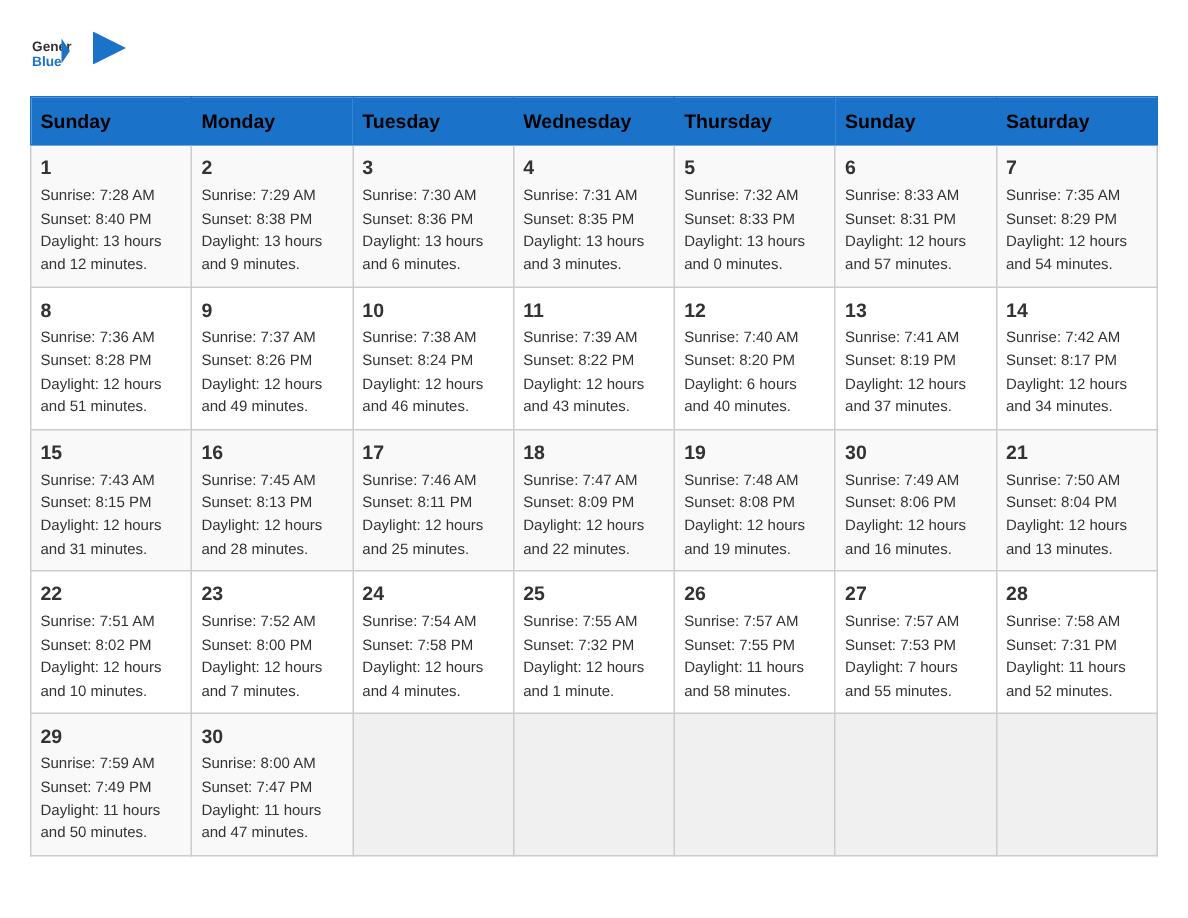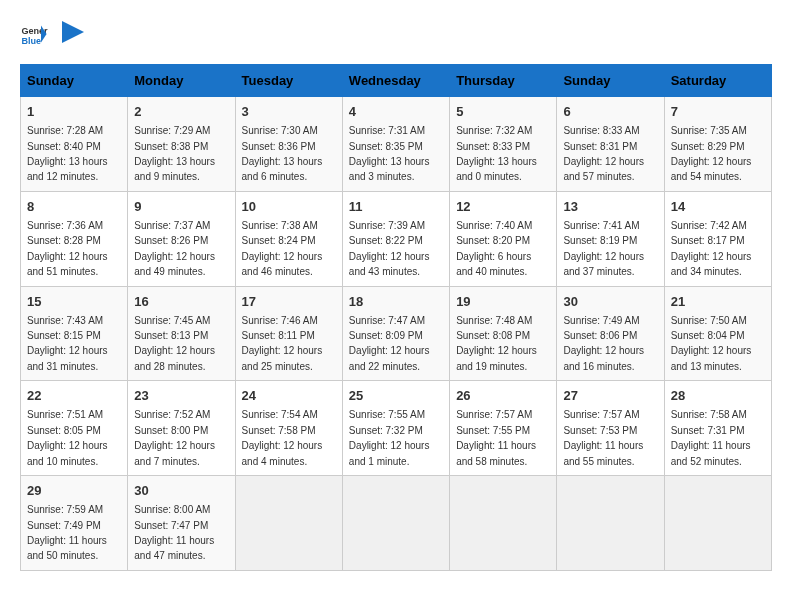--- a/index.html
+++ b/index.html
@@ -255,21 +255,21 @@
         <span class="day-num">21</span>
         <span class="day-info">Sunrise: 7:50 AM</span><br>
         <span class="day-info">Sunset: 8:04 PM</span><br>
         <span class="day-info">Daylight: 12 hours and 13 minutes.</span>
       </td>
       </tr>
       <tr>
         <td>
         <span class="day-num">22</span>
         <span class="day-info">Sunrise: 7:51 AM</span><br>
-        <span class="day-info">Sunset: 8:05 PM</span><br>
+        <span class="day-info">Sunset: 8:02 PM</span><br>
         <span class="day-info">Daylight: 12 hours and 10 minutes.</span>
       </td>
         <td>
         <span class="day-num">23</span>
         <span class="day-info">Sunrise: 7:52 AM</span><br>
         <span class="day-info">Sunset: 8:00 PM</span><br>
         <span class="day-info">Daylight: 12 hours and 7 minutes.</span>
       </td>
         <td>
         <span class="day-num">24</span>
@@ -286,21 +286,21 @@
         <td>
         <span class="day-num">26</span>
         <span class="day-info">Sunrise: 7:57 AM</span><br>
         <span class="day-info">Sunset: 7:55 PM</span><br>
         <span class="day-info">Daylight: 11 hours and 58 minutes.</span>
       </td>
         <td>
         <span class="day-num">27</span>
         <span class="day-info">Sunrise: 7:57 AM</span><br>
         <span class="day-info">Sunset: 7:53 PM</span><br>
-        <span class="day-info">Daylight: 11 hours and 55 minutes.</span>
+        <span class="day-info">Daylight: 7 hours and 55 minutes.</span>
       </td>
         <td>
         <span class="day-num">28</span>
         <span class="day-info">Sunrise: 7:58 AM</span><br>
         <span class="day-info">Sunset: 7:31 PM</span><br>
         <span class="day-info">Daylight: 11 hours and 52 minutes.</span>
       </td>
       </tr>
       <tr>
         <td>

